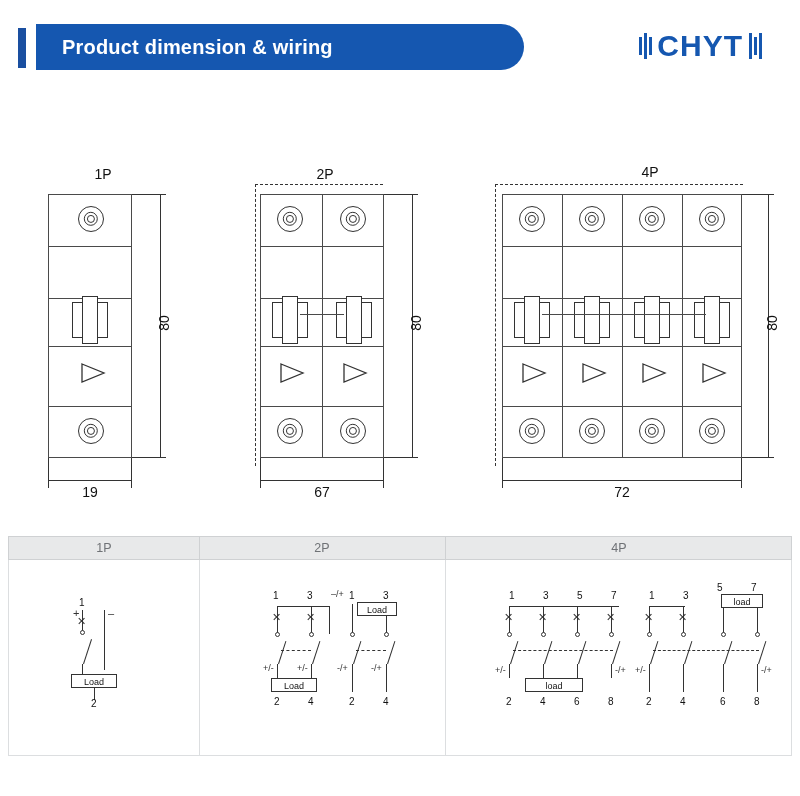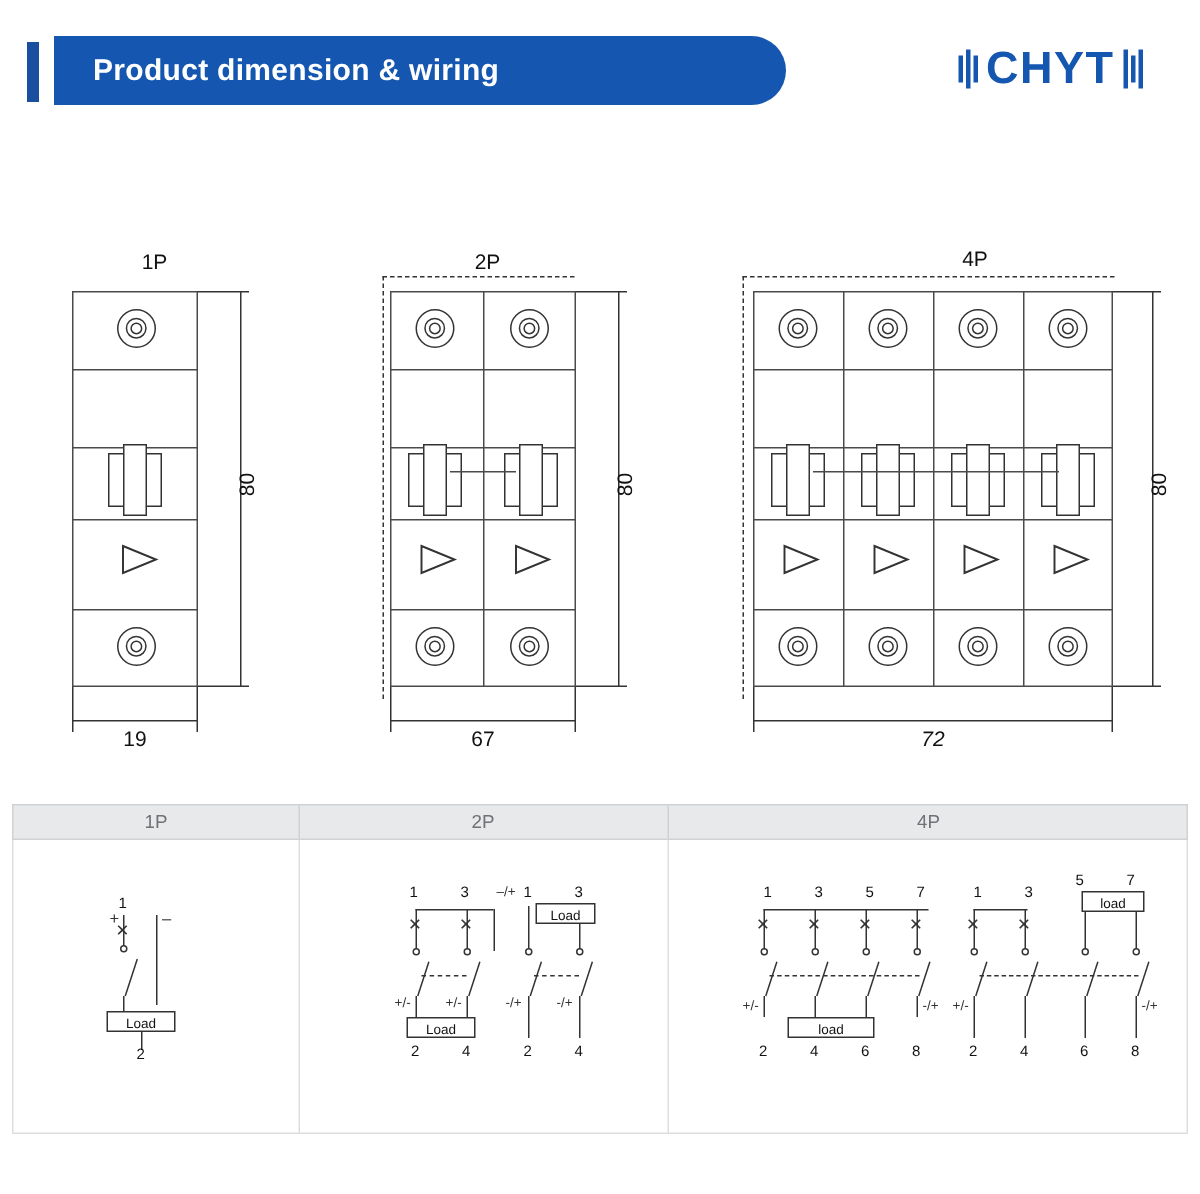--- a/index.html
+++ b/index.html
@@ -225,21 +225,21 @@
           <polygon points="2,2 24,11 2,20" fill="none" stroke="#333" stroke-width="1.3"></polygon>
         </svg>
     </div>
     <div class="dimline-v" style="left:768px;top:44px;height:264px;"></div>
     <div class="dimtick" style="left:742px;top:44px;width:32px;height:1px;"></div>
     <div class="dimtick" style="left:742px;top:307px;width:32px;height:1px;"></div>
     <div class="dimtext rot" style="left:758px;top:165px;width:28px;text-align:center;">80</div>
     <div class="dimline-h" style="left:502px;top:330px;width:240px;"></div>
     <div class="dimtick" style="left:502px;top:308px;width:1px;height:30px;"></div>
     <div class="dimtick" style="left:741px;top:308px;width:1px;height:30px;"></div>
-    <div class="dimtext" style="left:602px;top:334px;width:40px;text-align:center;font-style:italic;">72</div>
+    <div class="dimtext" style="left:602px;top:334px;width:40px;text-align:center;">72</div>
   </div>
 </div>
 
 <div class="wtable">
   <div class="wt-head">
     <div class="cell" style="left:0;width:190px;">1P</div>
     <div class="sep" style="left:190px;"></div>
     <div class="cell" style="left:190px;width:246px;">2P</div>
     <div class="sep" style="left:436px;"></div>
     <div class="cell" style="left:436px;width:348px;">4P</div>

